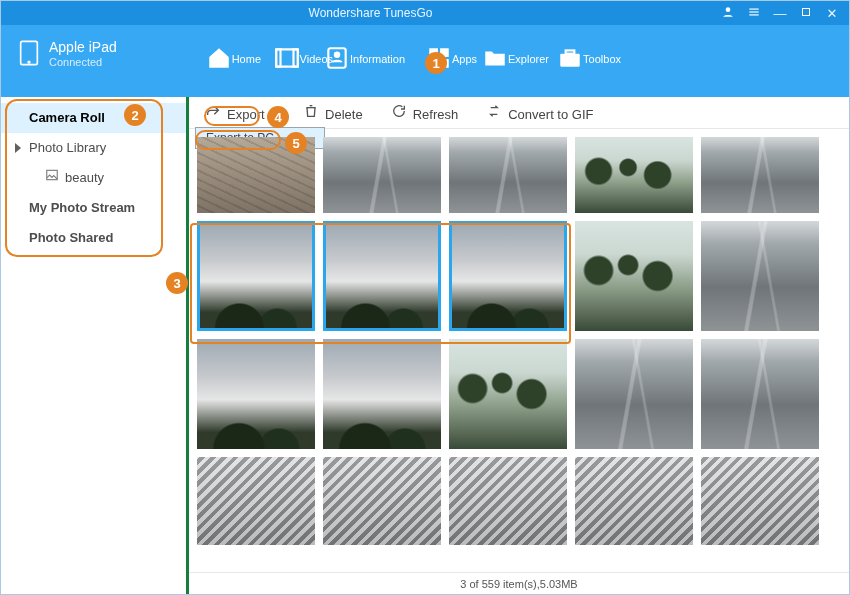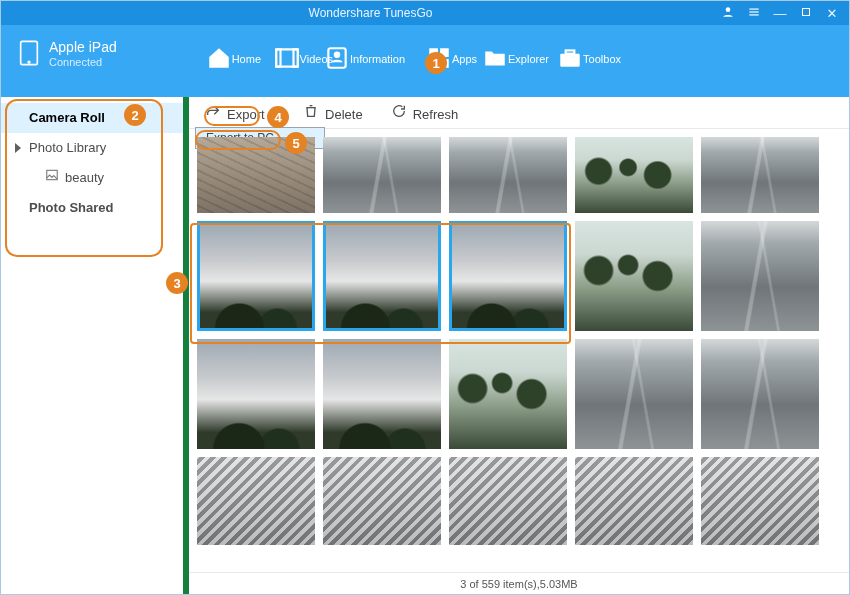--- a/index.html
+++ b/index.html
@@ -21,21 +21,21 @@
 
   .tabs { flex: 1; display: flex; }
   .tab { width: 72px; display: flex; align-items: center; justify-content: flex-end; padding-bottom: 6px; color: #fff; cursor: pointer; position: relative; }
   .tab.active { background: #1b86d3; border-radius: 6px 6px 0 0; }
   .tab .ticon { height: 34px; display:flex; align-items:center; justify-content:center;}
   .tab .ticon svg { width: 26px; height: 26px; }
   .tab .tlabel { font-size: 11px; margin-top: 2px; }
 
   .body { flex: 1; display: flex; min-height: 0; }
 
-  .sidebar { width: 188px; border-right: 6px solid #15803d; background: #fff; padding-top: 6px; }
+  .sidebar { width: 188px; border-right: 3px solid #15803d; background: #fff; padding-top: 6px; }
   .sb-item { height: 30px; line-height: 30px; padding-left: 28px; font-size: 13px; color: #4d4d4d; cursor: pointer; position: relative; }
   .sb-item.active { background: #def1ff; color: #000; font-weight: 600; }
   .sb-item .caret { position: absolute; left: 14px; top: 10px; width:0;height:0;border-top:5px solid transparent;border-bottom:5px solid transparent;border-left:6px solid #606060;}
   .sb-sub { padding-left: 44px; display: flex; align-items: center; gap: 6px; }
   .sb-sub .pic-ico svg{width:14px;height:14px;}
 
   .main { flex: 1; display: flex; flex-direction: column; min-height: 0; }
   .toolbar { height: 32px; border-bottom: 1px solid #e8e8e8; display: flex; align-items: center; gap: 20px; padding: 0 12px; color: #444; position: relative; }
   .tb-btn { display: flex; align-items: flex-end; gap: 6px; cursor: pointer; padding: 2px 4px; }
   .tb-btn svg { width: 16px; height: 16px; }
@@ -185,20 +185,23 @@
         <span>Photo Library</span>
       </div>
       <div class="sb-item sb-sub">
         <span class="pic-ico"><svg viewBox="0 0 24 24" fill="none" stroke="#808080" stroke-width="2">
               <rect x="3" y="4" width="18" height="16"></rect>
               <path d="M3 17l5-5 4 4 3-3 6 6"></path>
             </svg></span>
         <span>beauty</span>
       </div>
       <div class="sb-item" style="font-weight:600;">
+        <span>My Photo Stream</span>
+      </div>
+      <div class="sb-item" style="font-weight:600;">
         <span>Photo Shared</span>
       </div>
     </div>
 
     <div class="main">
 
       <div class="toolbar">
         <div class="tb-btn">
           <span><svg viewBox="0 0 24 24" fill="none" stroke="#555" stroke-width="2">
                 <path d="M14 5l6 6-6 6"></path>
@@ -215,20 +218,27 @@
               </svg></span>
           <span>Delete</span>
         </div>
         <div class="tb-btn">
           <span><svg viewBox="0 0 24 24" fill="none" stroke="#555" stroke-width="2">
                 <path d="M20 12a8 8 0 1 1-3-6.25"></path>
                 <path d="M20 4v5h-5"></path>
               </svg></span>
           <span>Refresh</span>
         </div>
+        <div class="tb-btn">
+          <span><svg viewBox="0 0 24 24" fill="none" stroke="#555" stroke-width="2">
+                <path d="M7 7h10l-3-3"></path>
+                <path d="M17 17H7l3 3"></path>
+              </svg></span>
+          <span>Convert to GIF</span>
+        </div>
 
         <div class="export-menu">
           <div class="mi hov">Export to PC</div>
         </div>
       </div>
 
       <div class="grid">
         <div class="grow">
           <div class="thumb row0">
               <div class="img ground"></div>

